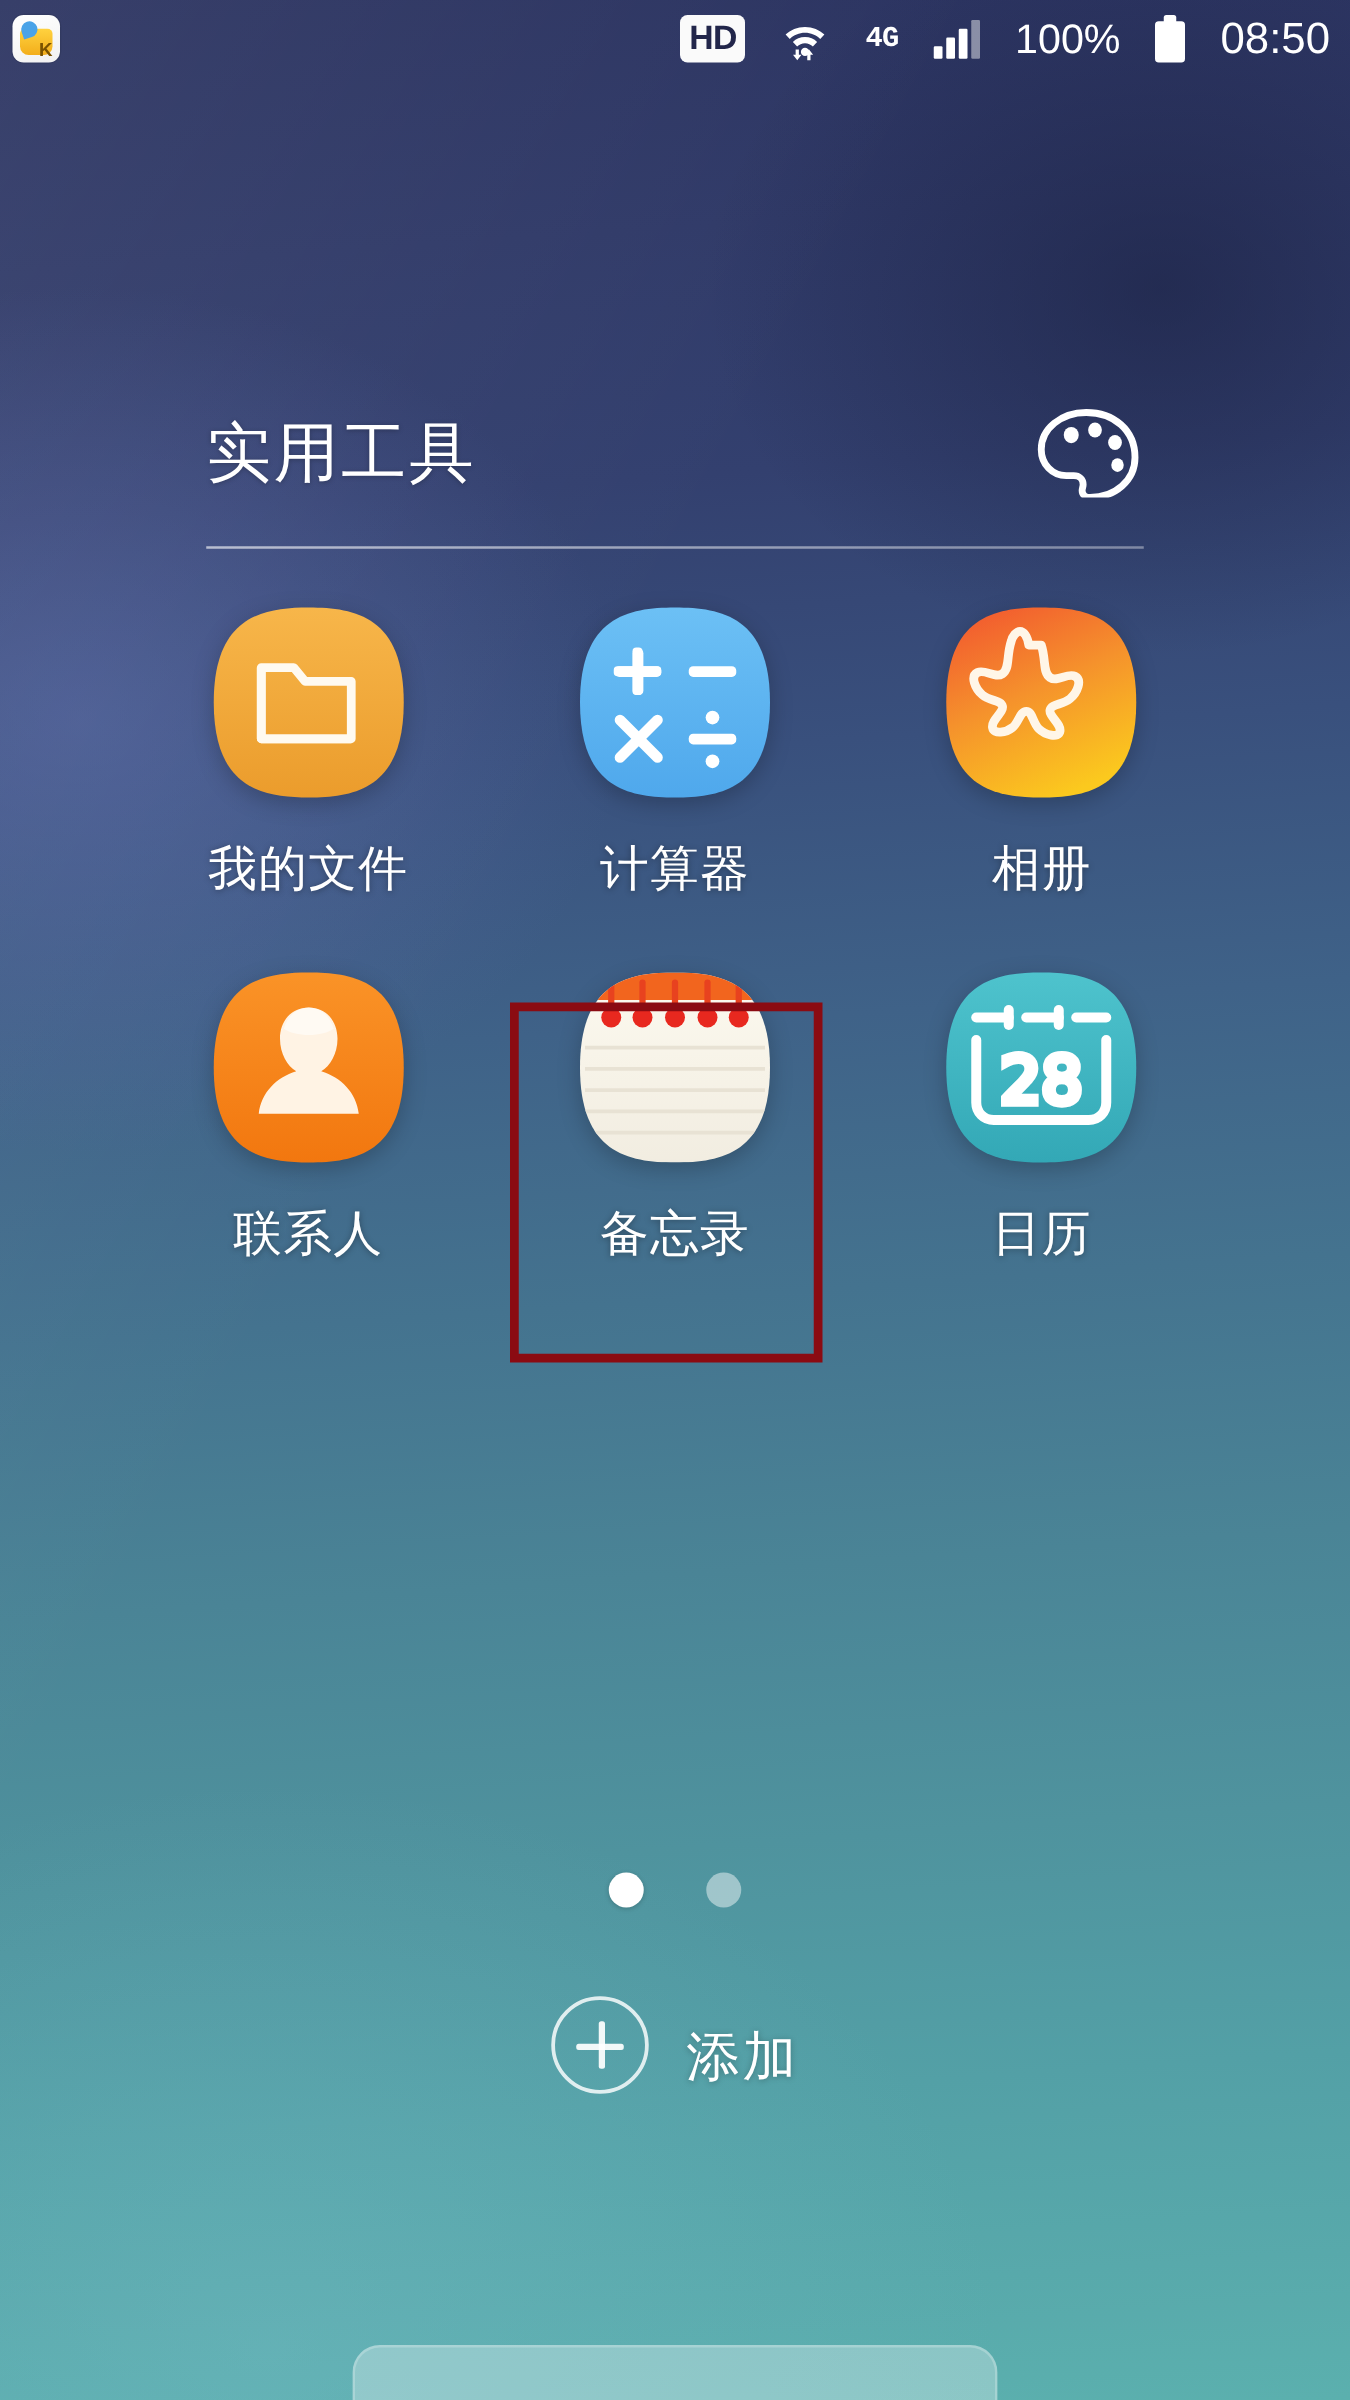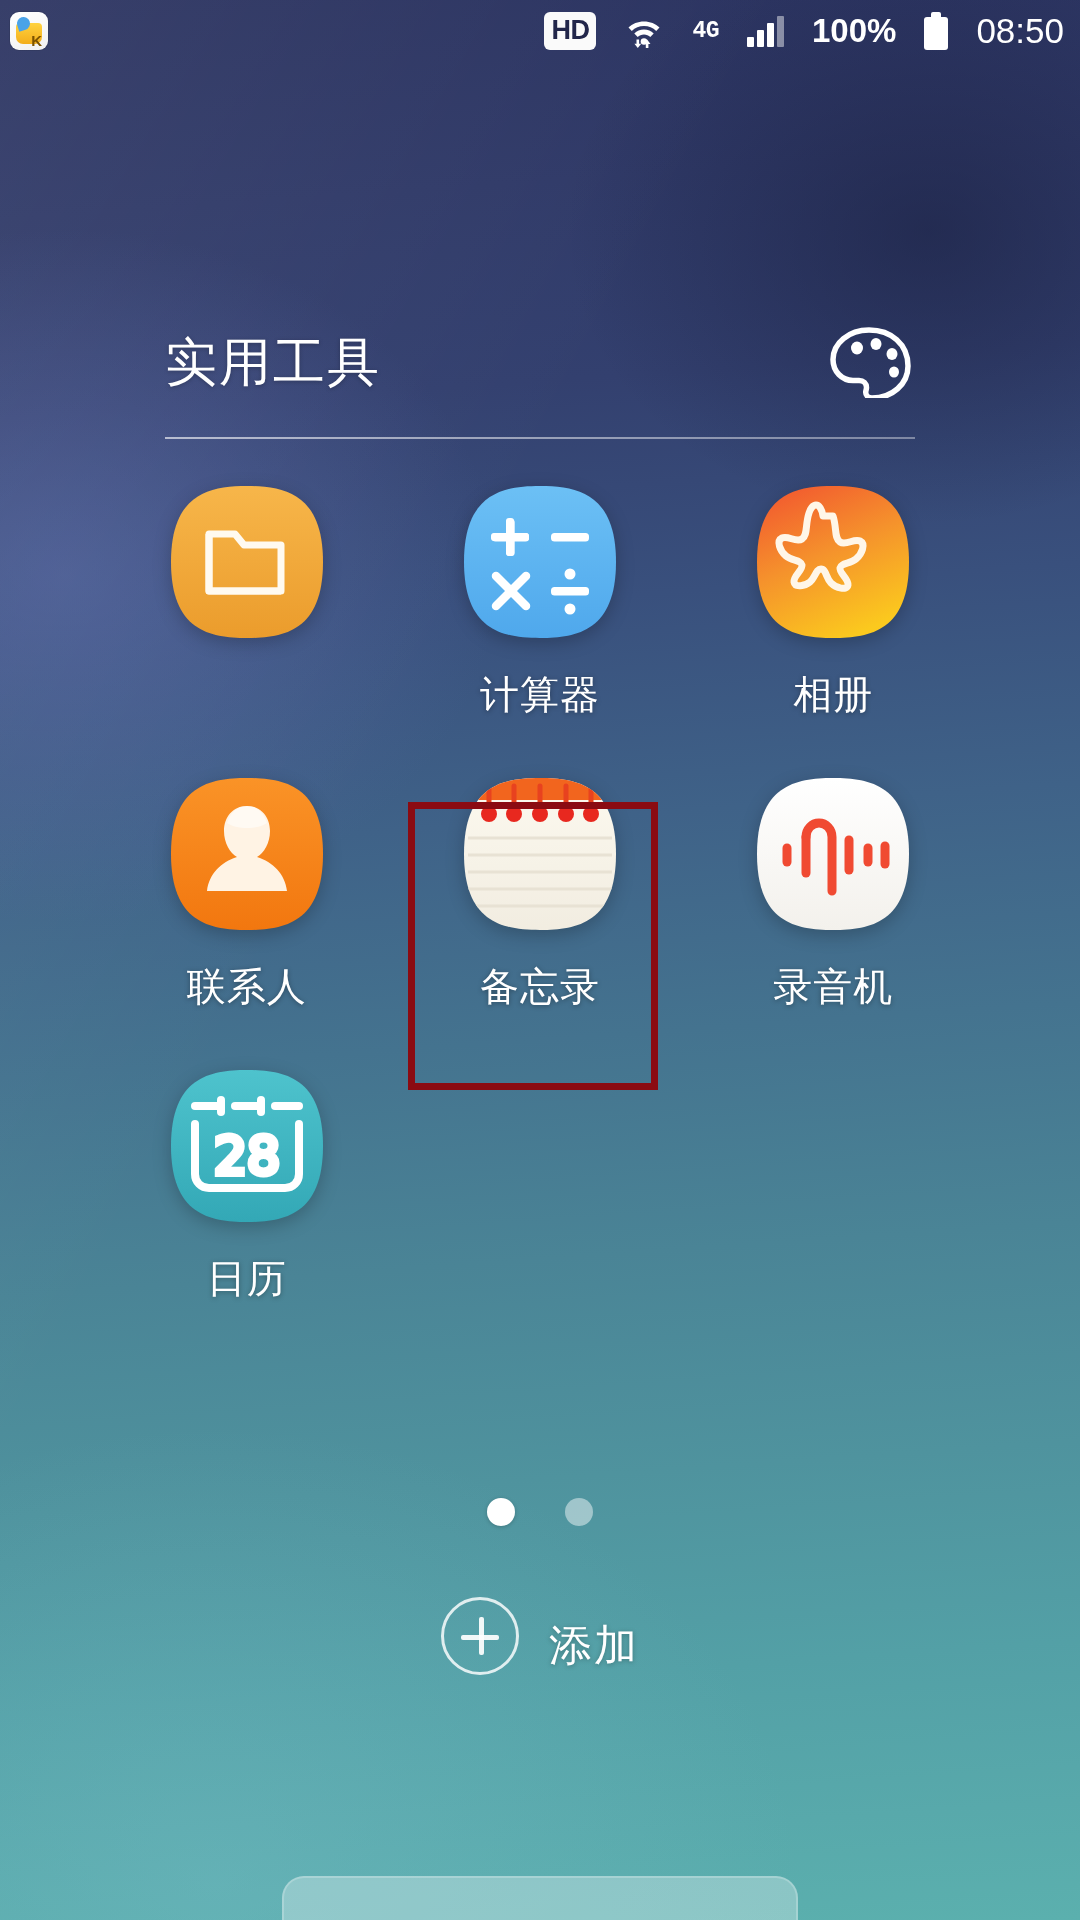--- a/index.html
+++ b/index.html
@@ -80,21 +80,21 @@
 
   .net-type{ font-size:23px; font-weight:bold; letter-spacing:-0.5px;font-family:Liberation Mono, monospace; }
 
   .sig-ico{ display:flex; align-items:flex-end; gap:3px; height:32px; }
   .sig-ico i{ display:block; width:7px; background:#fff; border-radius:1px; }
   .sig-ico i:nth-child(1){ height:10px; }
   .sig-ico i:nth-child(2){ height:17px; }
   .sig-ico i:nth-child(3){ height:24px; }
   .sig-ico i:nth-child(4){ height:31px; background:rgba(255,255,255,0.45); }
 
-  .batt-pct{ font-size:33px; font-weight:bold; letter-spacing:0px;text-align:right; }
+  .batt-pct{ font-size:33px; font-weight:normal; letter-spacing:0px;text-align:right; }
 
   .batt-ico{ position:relative; width:24px; height:38px; }
   .batt-ico .body{
     position:absolute; left:0; bottom:0; width:24px; height:33px;
     background:#fff; border-radius:3px;
   }
   .batt-ico .cap{
     position:absolute; left:7px; top:0; width:10px; height:6px;
     background:#fff; border-radius:2px 2px 0 0;
   }
@@ -268,20 +268,21 @@
             <linearGradient id="gMyFiles" x1="0" y1="0" x2="0" y2="1">
               <stop offset="0%" stop-color="#f7b64a"></stop>
                 <stop offset="100%" stop-color="#eb9c2c"></stop>
             </linearGradient>
           </defs>
           <path d="M84 8c38 0 76 8 76 76s-38 76-76 76S8 152 8 84 46 8 84 8z" fill="url(#gMyFiles)"></path>
           <path d="M46 56h26l9 11h37v46H46z" fill="none" stroke="#fffaf0" stroke-width="7" stroke-linejoin="round"></path>
           <path d="M46 56v57h72" fill="none" stroke="#fffaf0" stroke-width="7" stroke-linejoin="round"></path>
         </svg>
       </div>
+      <div class="app-label">我的文件</div>
     </div>
 
     <div class="app">
       <div class="app-icon">
         <svg width="168" height="168" viewBox="0 0 168 168">
           <defs>
             <linearGradient id="gCalc" x1="0" y1="0" x2="0" y2="1">
               <stop offset="0%" stop-color="#6cc0f5"></stop>
                 <stop offset="100%" stop-color="#4fa8ec"></stop>
             </linearGradient>
@@ -378,42 +379,20 @@
               <circle cx="84" cy="44" r="8"></circle>
               <circle cx="110" cy="44" r="8"></circle>
               <circle cx="135" cy="44" r="8"></circle>
             </g>
           </g>
         </svg>
       </div>
       <div class="app-label">备忘录</div>
     </div>
 
-    <div class="app">
-      <div class="app-icon">
-        <svg width="168" height="168" viewBox="0 0 168 168">
-          <defs>
-            <linearGradient id="gRec" x1="0" y1="0" x2="0" y2="1">
-              <stop offset="0%" stop-color="#ffffff"></stop>
-                <stop offset="100%" stop-color="#f3f1ec"></stop>
-            </linearGradient>
-          </defs>
-          <path d="M84 8c38 0 76 8 76 76s-38 76-76 76S8 152 8 84 46 8 84 8z" fill="url(#gRec)"></path>
-          <g stroke="#f04a32" stroke-width="9" stroke-linecap="round" fill="none">
-            <line x1="38" y1="78" x2="38" y2="92"></line>
-            <line x1="57" y1="67" x2="57" y2="103"></line>
-            <path d="M57 67c0-8 6-14 13-14s13 6 13 14v54"></path>
-            <line x1="100" y1="70" x2="100" y2="100"></line>
-            <line x1="119" y1="78" x2="119" y2="92"></line>
-            <line x1="136" y1="76" x2="136" y2="94"></line>
-          </g>
-        </svg>
-      </div>
-      <div class="app-label">录音机</div>
-    </div>
 
 
     <div class="app">
       <div class="app-icon">
         <svg width="168" height="168" viewBox="0 0 168 168">
           <defs>
             <linearGradient id="gCal" x1="0" y1="0" x2="0" y2="1">
               <stop offset="0%" stop-color="#4ec3cd"></stop>
                 <stop offset="100%" stop-color="#33a8b6"></stop>
             </linearGradient>

